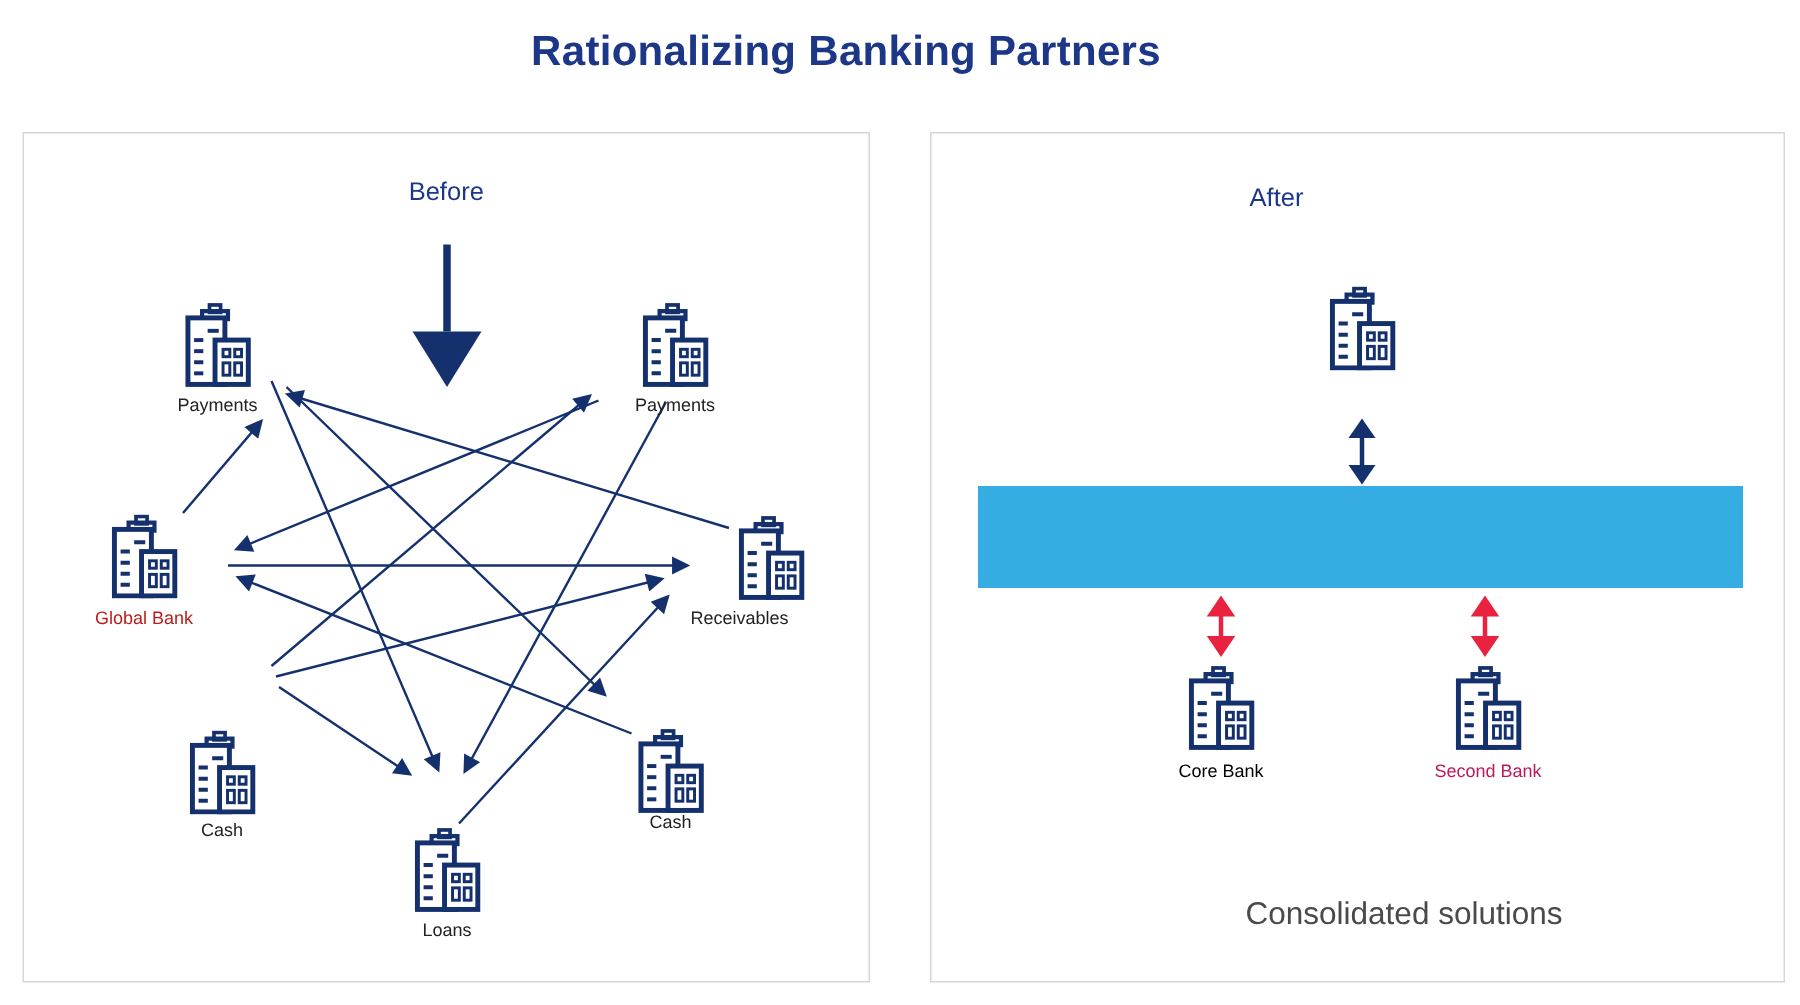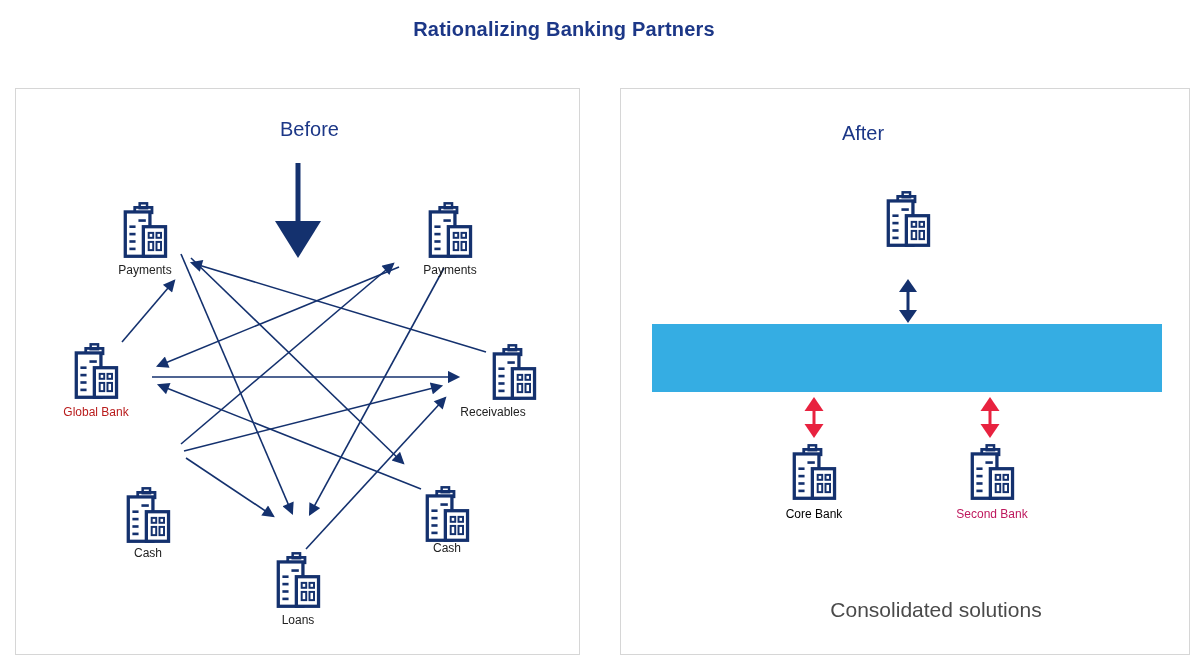--- a/index.html
+++ b/index.html
@@ -3,27 +3,27 @@
 <meta charset="utf-8">
 <style>
   html,body{margin:0;padding:0;background:#ffffff;}
   body{
     width:1200px;height:670px;position:relative;overflow:hidden;
     font-family:"Liberation Sans", sans-serif;
     -webkit-font-smoothing:antialiased;
   }
   .page-title{
     position:absolute;left:0;top:18px;width:1128px;text-align:center;
-    font-size:20px;font-weight:700;letter-spacing:0.2px;
+    font-size:28px;font-weight:700;letter-spacing:0.2px;
   }
   .panel{
     position:absolute;background:#ffffff;border:1px solid #d6d6d6;box-sizing:border-box;
   }
   .panel-heading{
-    position:absolute;text-align:center;font-size:20px;font-weight:400;padding-left:12px;
+    position:absolute;text-align:center;font-size:17px;font-weight:400;
   }
   .node-label{
     position:absolute;width:150px;text-align:center;font-size:12px;color:#222222;
     line-height:16px;
   }
   .caption{
     position:absolute;text-align:center;font-size:21px;color:#4a4a4a;
   }
   .integration-bar{position:absolute;}
   #overlay{position:absolute;left:0;top:0;pointer-events:none;}

